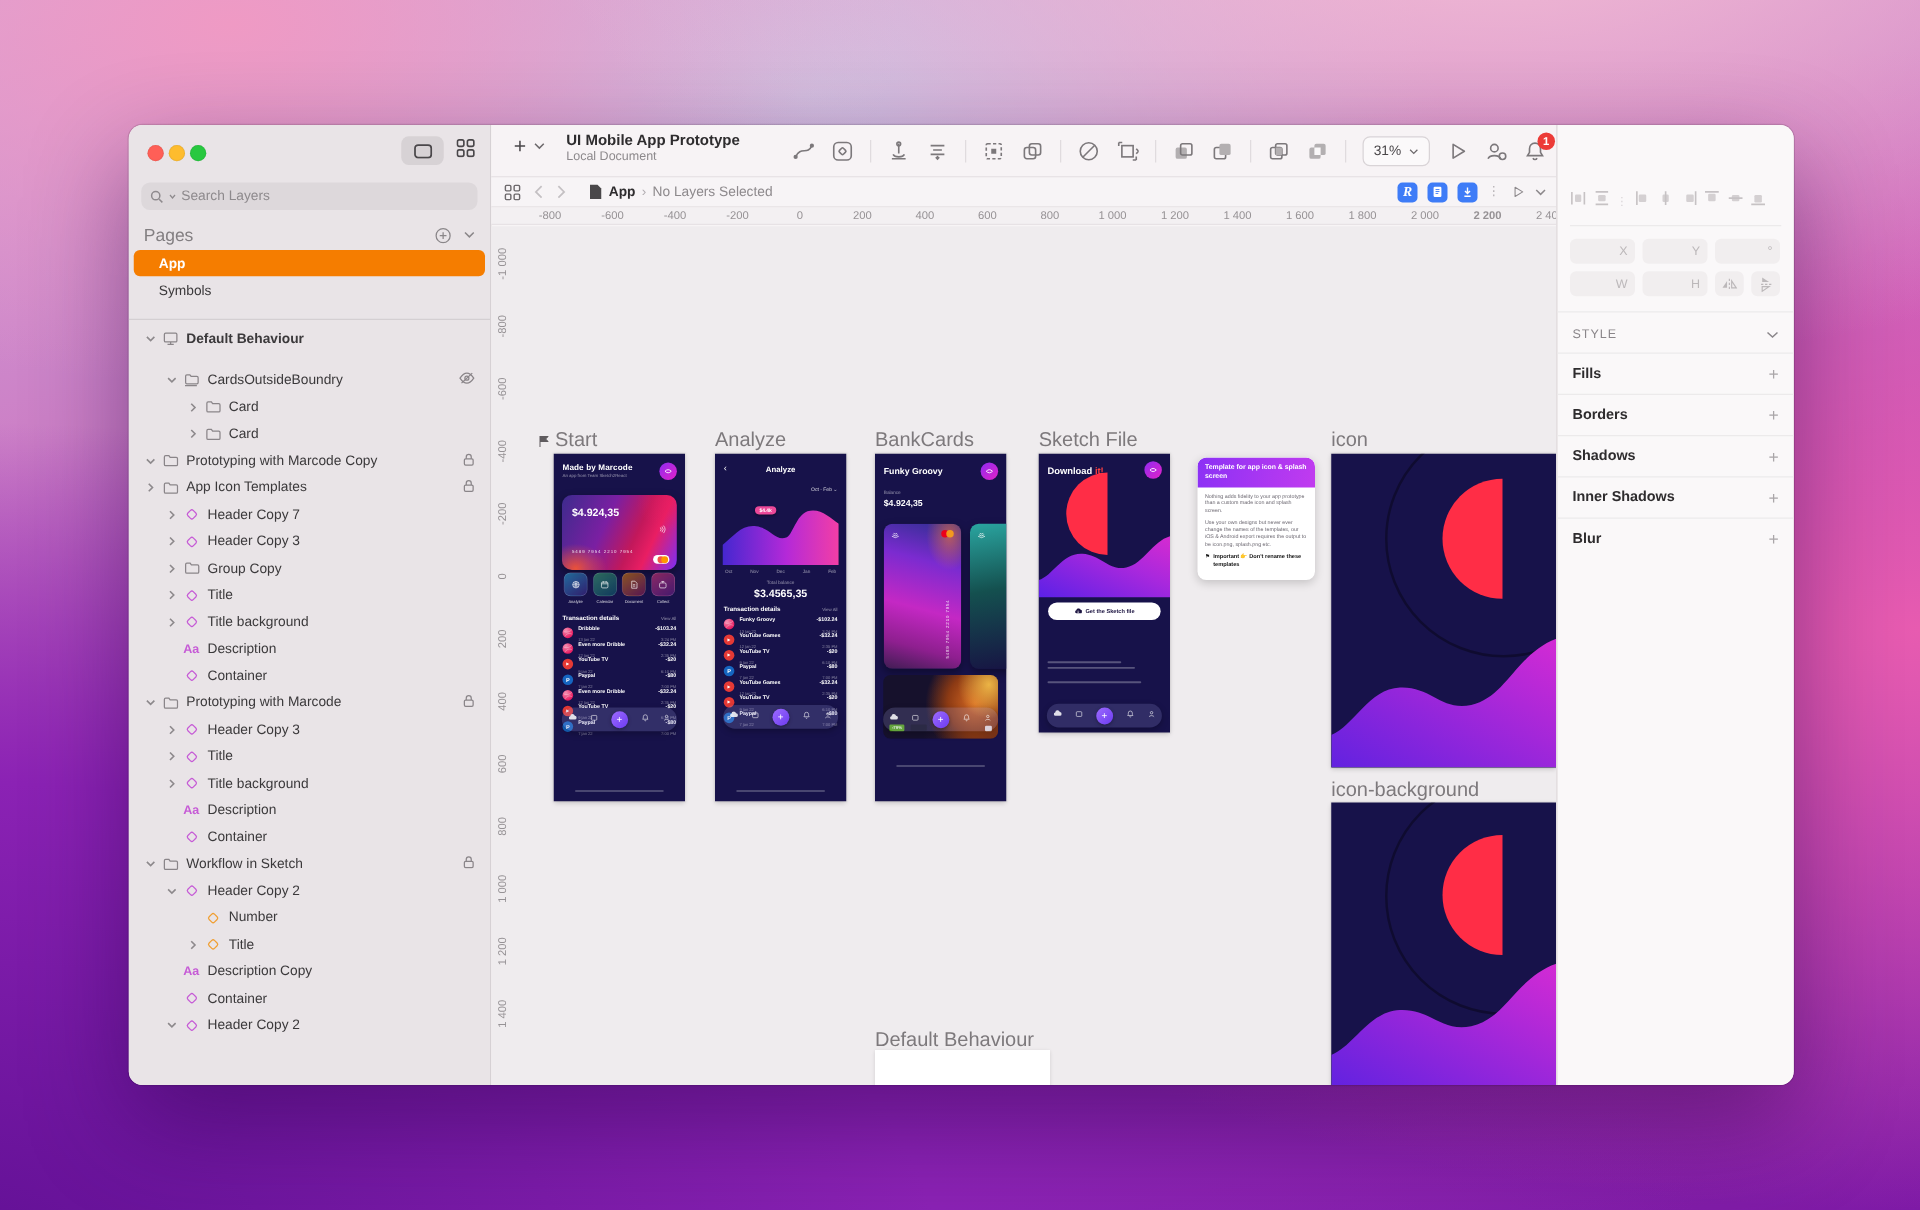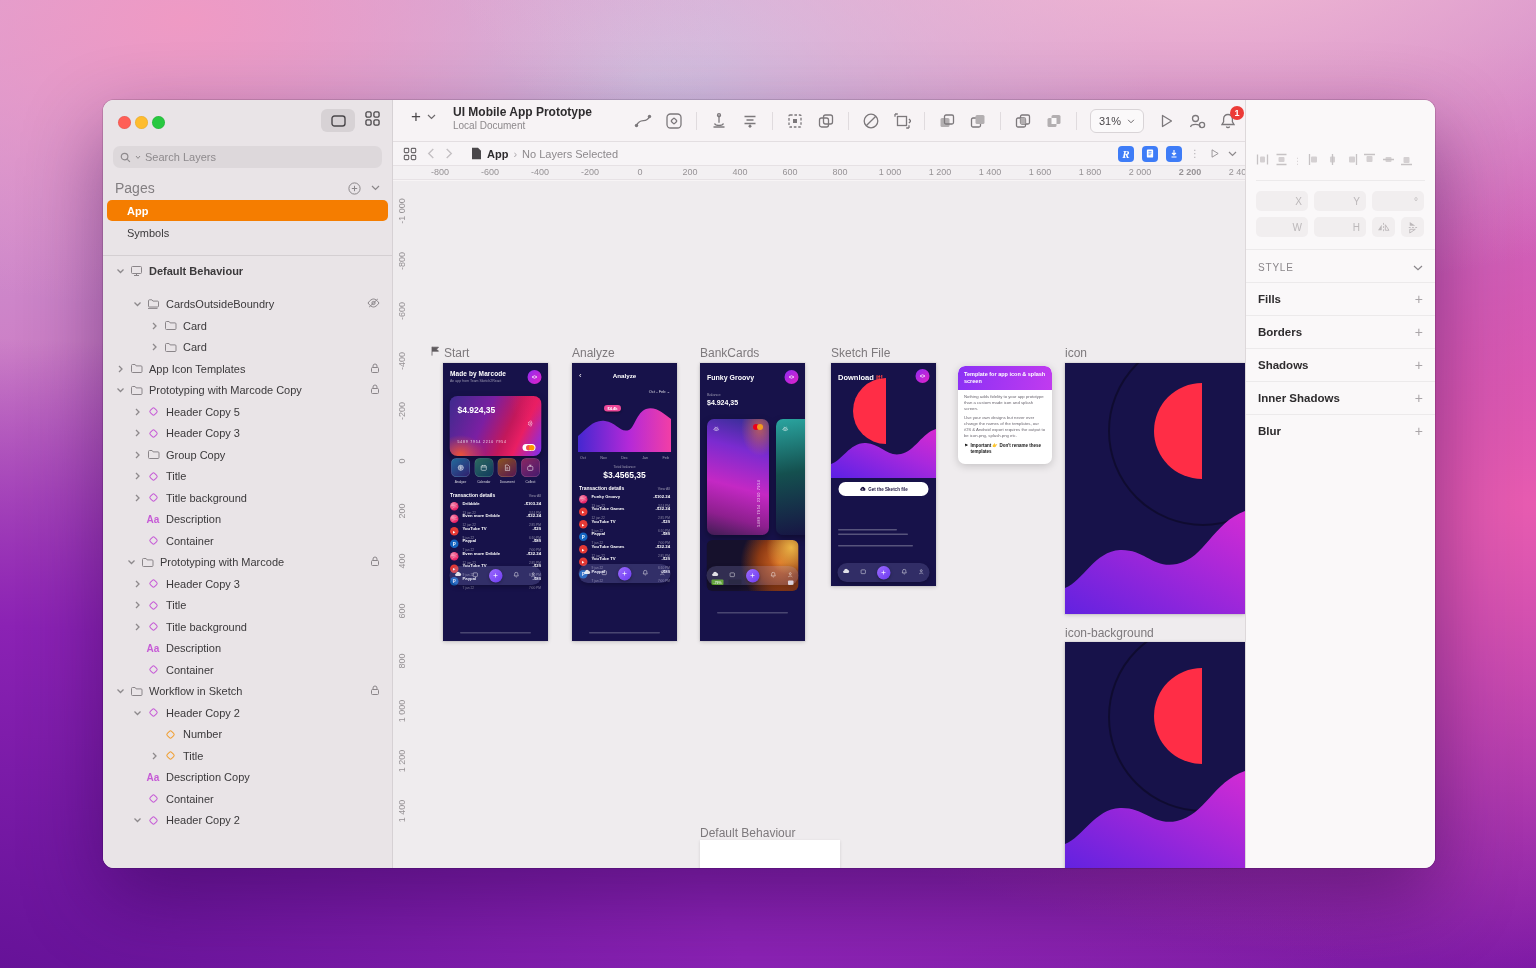--- a/index.html
+++ b/index.html
@@ -79,21 +79,21 @@
   .bbadge i { font-family:"Liberation Serif",serif; font-style:italic; font-weight:700; font-size:11px; }
   .dots3 { color:#b5b1b4; font-size:10px; letter-spacing:1px; }
 
   .hruler { height:14px; position:relative; background:#f3f0f2; border-bottom:1px solid #e7e2e5; font-size:9px; color:#969295; overflow:hidden; }
   .hruler span { position:absolute; top:1px; width:34px; text-align:center; }
   .canvas { position:absolute; top:81px; left:0; right:0; bottom:0; background:#efecee; overflow:hidden; }
   .vruler { position:absolute; left:0; top:0; bottom:0; width:18px; font-size:9px; color:#969295; z-index:5; }
   .vruler span { position:absolute; left:-8px; width:34px; text-align:center; transform:rotate(-90deg); }
 
   
-  .ab-label { position:absolute; height:14px; display:flex; align-items:flex-start; gap:4px; font-size:12px; color:#7d797c; white-space:nowrap; }
+  .ab-label { position:absolute; height:14px; display:flex; align-items:center; gap:4px; font-size:16px; color:#7d797c; white-space:nowrap; }
   .artboard { position:absolute; background:#17124a; box-shadow:0 1px 4px rgba(0,0,0,.18), 0 0 0 1px rgba(0,0,0,.03); }
   .phone { overflow:hidden; }
   .ph-in { position:relative; width:210px; transform:scale(.5); transform-origin:0 0; color:#fff; }
 
   .ph-head { position:absolute; top:14px; left:14px; right:13px; display:flex; justify-content:space-between; align-items:flex-start; }
   .ph-title { font-size:13px; font-weight:800; letter-spacing:.2px; }
   .ph-sub { font-size:7px; color:rgba(255,255,255,.5); margin-top:3px; }
   .logo { width:28px; height:28px; border-radius:50%; background:linear-gradient(135deg,#8f2bf0,#e322c8); display:flex; align-items:center; justify-content:center; flex:none; }
 
   .credit-card { position:absolute; left:13px; top:66px; width:184px; height:120px; border-radius:16px;
@@ -323,125 +323,125 @@
               </svg>
             </span>
             <span class="licon">
               <svg width="13" height="11" viewBox="0 0 13 11">
                 <path d="M1.5 2.5q0-1 1-1h2.6l1 1.4h4.9q1 0 1 1v4.6q0 1-1 1h-8.5q-1 0-1-1z" fill="none" stroke="#8a8589"></path>
               </svg>
             </span>
             <span style="margin-left: 4px;">Card</span>
           </div>
           <div class="lrow" style="padding-left: 10px;">
+            <span class="chev down">
+              <svg width="7" height="8" viewBox="0 0 7 8">
+                <path d="M2 1l3 3-3 3" fill="none" stroke="#8d898c" stroke-width="1.3"></path>
+              </svg>
+            </span>
+            <span class="licon">
+              <svg width="13" height="11" viewBox="0 0 13 11">
+                <path d="M1.5 2.5q0-1 1-1h2.6l1 1.4h4.9q1 0 1 1v4.6q0 1-1 1h-8.5q-1 0-1-1z" fill="none" stroke="#8a8589"></path>
+              </svg>
+            </span>
+            <span style="margin-left: 4px;">Prototyping with Marcode Copy</span>
+            <span class="trail"><svg width="10" height="11" viewBox="0 0 10 11">
+                <rect x="1.5" y="5" width="7" height="5" rx="1" fill="none" stroke="#8a8589"></rect>
+                <path d="M3 5V3.5a2 2 0 014 0V5" fill="none" stroke="#8a8589"></path>
+              </svg></span>
+          </div>
+          <div class="lrow" style="padding-left: 10px;">
             <span class="chev">
               <svg width="7" height="8" viewBox="0 0 7 8">
                 <path d="M2 1l3 3-3 3" fill="none" stroke="#8d898c" stroke-width="1.3"></path>
               </svg>
             </span>
             <span class="licon">
               <svg width="13" height="11" viewBox="0 0 13 11">
                 <path d="M1.5 2.5q0-1 1-1h2.6l1 1.4h4.9q1 0 1 1v4.6q0 1-1 1h-8.5q-1 0-1-1z" fill="none" stroke="#8a8589"></path>
               </svg>
             </span>
             <span style="margin-left: 4px;">App Icon Templates</span>
             <span class="trail"><svg width="10" height="11" viewBox="0 0 10 11">
                 <rect x="1.5" y="5" width="7" height="5" rx="1" fill="none" stroke="#8a8589"></rect>
                 <path d="M3 5V3.5a2 2 0 014 0V5" fill="none" stroke="#8a8589"></path>
               </svg></span>
           </div>
-          <div class="lrow" style="padding-left: 10px;">
-            <span class="chev down">
+          <div class="lrow" style="padding-left: 27px;">
+            <span class="chev">
+              <svg width="7" height="8" viewBox="0 0 7 8">
+                <path d="M2 1l3 3-3 3" fill="none" stroke="#8d898c" stroke-width="1.3"></path>
+              </svg>
+            </span>
+            <span class="licon">
+              <span class="dia"></span>
+            </span>
+            <span style="margin-left: 4px;">Header Copy 7</span>
+          </div>
+          <div class="lrow" style="padding-left: 27px;">
+            <span class="chev">
+              <svg width="7" height="8" viewBox="0 0 7 8">
+                <path d="M2 1l3 3-3 3" fill="none" stroke="#8d898c" stroke-width="1.3"></path>
+              </svg>
+            </span>
+            <span class="licon">
+              <span class="dia"></span>
+            </span>
+            <span style="margin-left: 4px;">Header Copy 3</span>
+          </div>
+          <div class="lrow" style="padding-left: 27px;">
+            <span class="chev">
               <svg width="7" height="8" viewBox="0 0 7 8">
                 <path d="M2 1l3 3-3 3" fill="none" stroke="#8d898c" stroke-width="1.3"></path>
               </svg>
             </span>
             <span class="licon">
               <svg width="13" height="11" viewBox="0 0 13 11">
                 <path d="M1.5 2.5q0-1 1-1h2.6l1 1.4h4.9q1 0 1 1v4.6q0 1-1 1h-8.5q-1 0-1-1z" fill="none" stroke="#8a8589"></path>
               </svg>
             </span>
-            <span style="margin-left: 4px;">Prototyping with Marcode Copy</span>
-            <span class="trail"><svg width="10" height="11" viewBox="0 0 10 11">
-                <rect x="1.5" y="5" width="7" height="5" rx="1" fill="none" stroke="#8a8589"></rect>
-                <path d="M3 5V3.5a2 2 0 014 0V5" fill="none" stroke="#8a8589"></path>
-              </svg></span>
+            <span style="margin-left: 4px;">Group Copy</span>
           </div>
           <div class="lrow" style="padding-left: 27px;">
             <span class="chev">
               <svg width="7" height="8" viewBox="0 0 7 8">
                 <path d="M2 1l3 3-3 3" fill="none" stroke="#8d898c" stroke-width="1.3"></path>
               </svg>
             </span>
             <span class="licon">
               <span class="dia"></span>
             </span>
-            <span style="margin-left: 4px;">Header Copy 5</span>
+            <span style="margin-left: 4px;">Title</span>
           </div>
           <div class="lrow" style="padding-left: 27px;">
             <span class="chev">
               <svg width="7" height="8" viewBox="0 0 7 8">
                 <path d="M2 1l3 3-3 3" fill="none" stroke="#8d898c" stroke-width="1.3"></path>
               </svg>
             </span>
             <span class="licon">
               <span class="dia"></span>
             </span>
-            <span style="margin-left: 4px;">Header Copy 3</span>
-          </div>
-          <div class="lrow" style="padding-left: 27px;">
-            <span class="chev">
-              <svg width="7" height="8" viewBox="0 0 7 8">
-                <path d="M2 1l3 3-3 3" fill="none" stroke="#8d898c" stroke-width="1.3"></path>
-              </svg>
-            </span>
-            <span class="licon">
-              <svg width="13" height="11" viewBox="0 0 13 11">
-                <path d="M1.5 2.5q0-1 1-1h2.6l1 1.4h4.9q1 0 1 1v4.6q0 1-1 1h-8.5q-1 0-1-1z" fill="none" stroke="#8a8589"></path>
-              </svg>
-            </span>
-            <span style="margin-left: 4px;">Group Copy</span>
-          </div>
-          <div class="lrow" style="padding-left: 27px;">
-            <span class="chev">
-              <svg width="7" height="8" viewBox="0 0 7 8">
-                <path d="M2 1l3 3-3 3" fill="none" stroke="#8d898c" stroke-width="1.3"></path>
-              </svg>
-            </span>
+            <span style="margin-left: 4px;">Title background</span>
+          </div>
+          <div class="lrow" style="padding-left: 27px;">
+            <span class="chev"></span>
+            <span class="licon">
+              <span class="aa">Aa</span>
+            </span>
+            <span style="margin-left: 4px;">Description</span>
+          </div>
+          <div class="lrow" style="padding-left: 27px;">
+            <span class="chev"></span>
             <span class="licon">
               <span class="dia"></span>
             </span>
-            <span style="margin-left: 4px;">Title</span>
-          </div>
-          <div class="lrow" style="padding-left: 27px;">
-            <span class="chev">
-              <svg width="7" height="8" viewBox="0 0 7 8">
-                <path d="M2 1l3 3-3 3" fill="none" stroke="#8d898c" stroke-width="1.3"></path>
-              </svg>
-            </span>
-            <span class="licon">
-              <span class="dia"></span>
-            </span>
-            <span style="margin-left: 4px;">Title background</span>
-          </div>
-          <div class="lrow" style="padding-left: 27px;">
-            <span class="chev"></span>
-            <span class="licon">
-              <span class="aa">Aa</span>
-            </span>
-            <span style="margin-left: 4px;">Description</span>
-          </div>
-          <div class="lrow" style="padding-left: 27px;">
-            <span class="chev"></span>
-            <span class="licon">
-              <span class="dia"></span>
-            </span>
             <span style="margin-left: 4px;">Container</span>
           </div>
-          <div class="lrow" style="padding-left: 21px;">
+          <div class="lrow" style="padding-left: 10px;">
             <span class="chev down">
               <svg width="7" height="8" viewBox="0 0 7 8">
                 <path d="M2 1l3 3-3 3" fill="none" stroke="#8d898c" stroke-width="1.3"></path>
               </svg>
             </span>
             <span class="licon">
               <svg width="13" height="11" viewBox="0 0 13 11">
                 <path d="M1.5 2.5q0-1 1-1h2.6l1 1.4h4.9q1 0 1 1v4.6q0 1-1 1h-8.5q-1 0-1-1z" fill="none" stroke="#8a8589"></path>
               </svg>
             </span>

